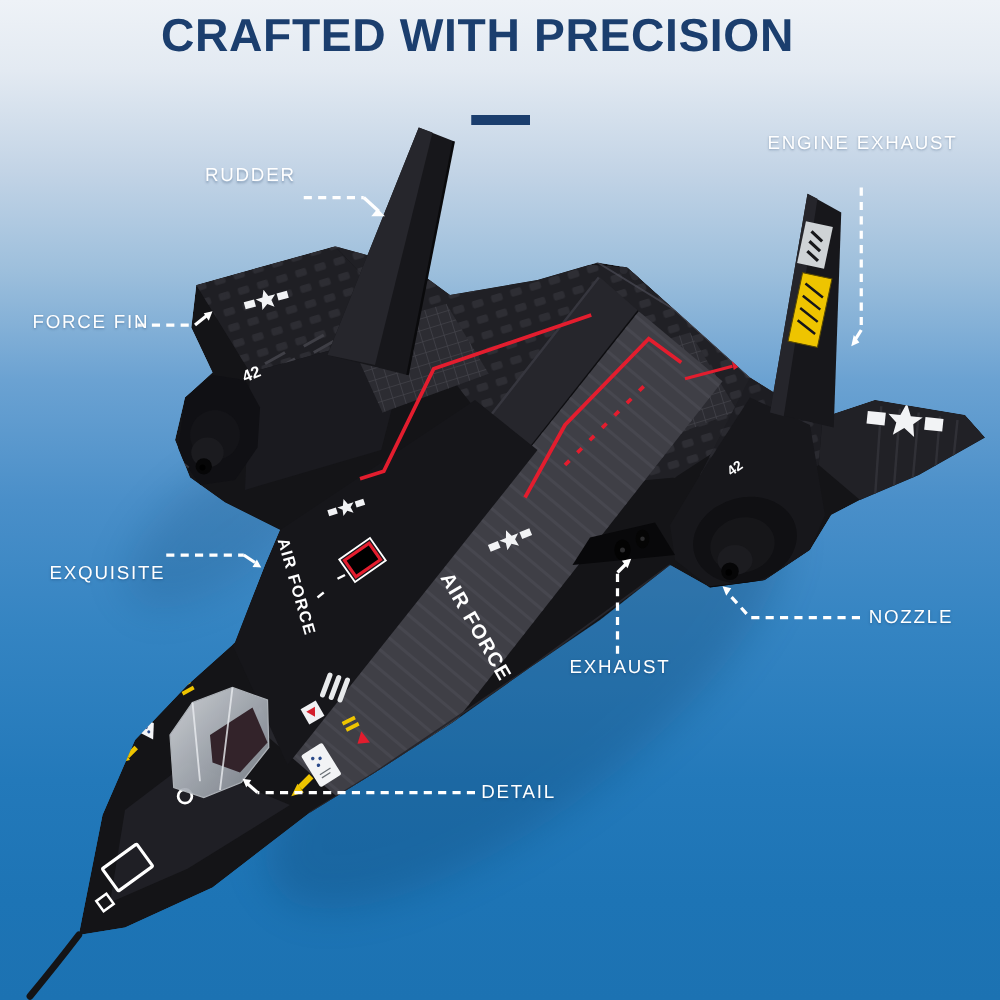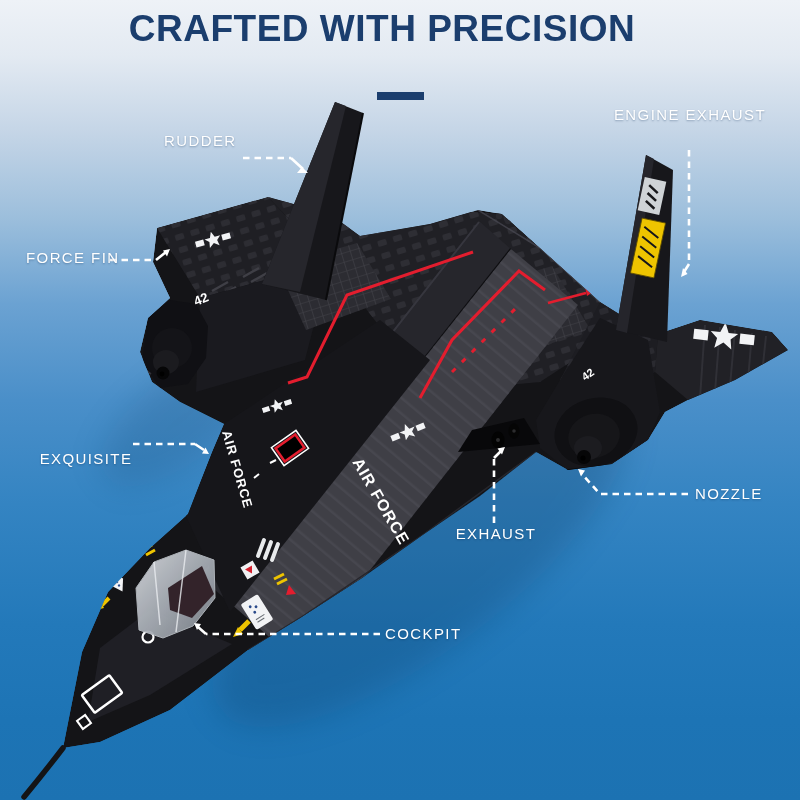--- a/index.html
+++ b/index.html
@@ -280,15 +280,15 @@
   </div>
 
   <div class="callout center" style="left:0px;top:430px;width:172px;margin-top:20px;">
     <div>EXQUISITE</div>
   </div>
 
   <div class="callout" style="left:695px;top:485px;">NOZZLE</div>
 
   <div class="callout center" style="left:448px;top:525px;width:96px;">EXHAUST</div>
 
-  <div class="callout" style="left:385px;top:625px;">COCKPIT</div>
+  <div class="callout" style="left:385px;top:625px;">DETAIL</div>
 
 </div>
 
 </body></html>

